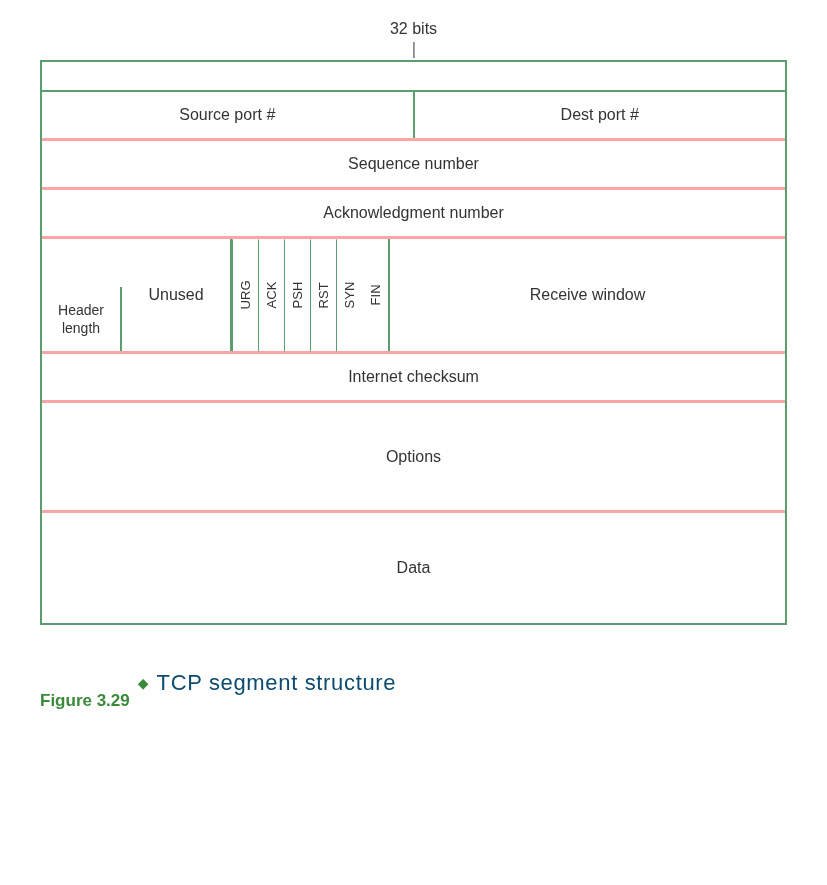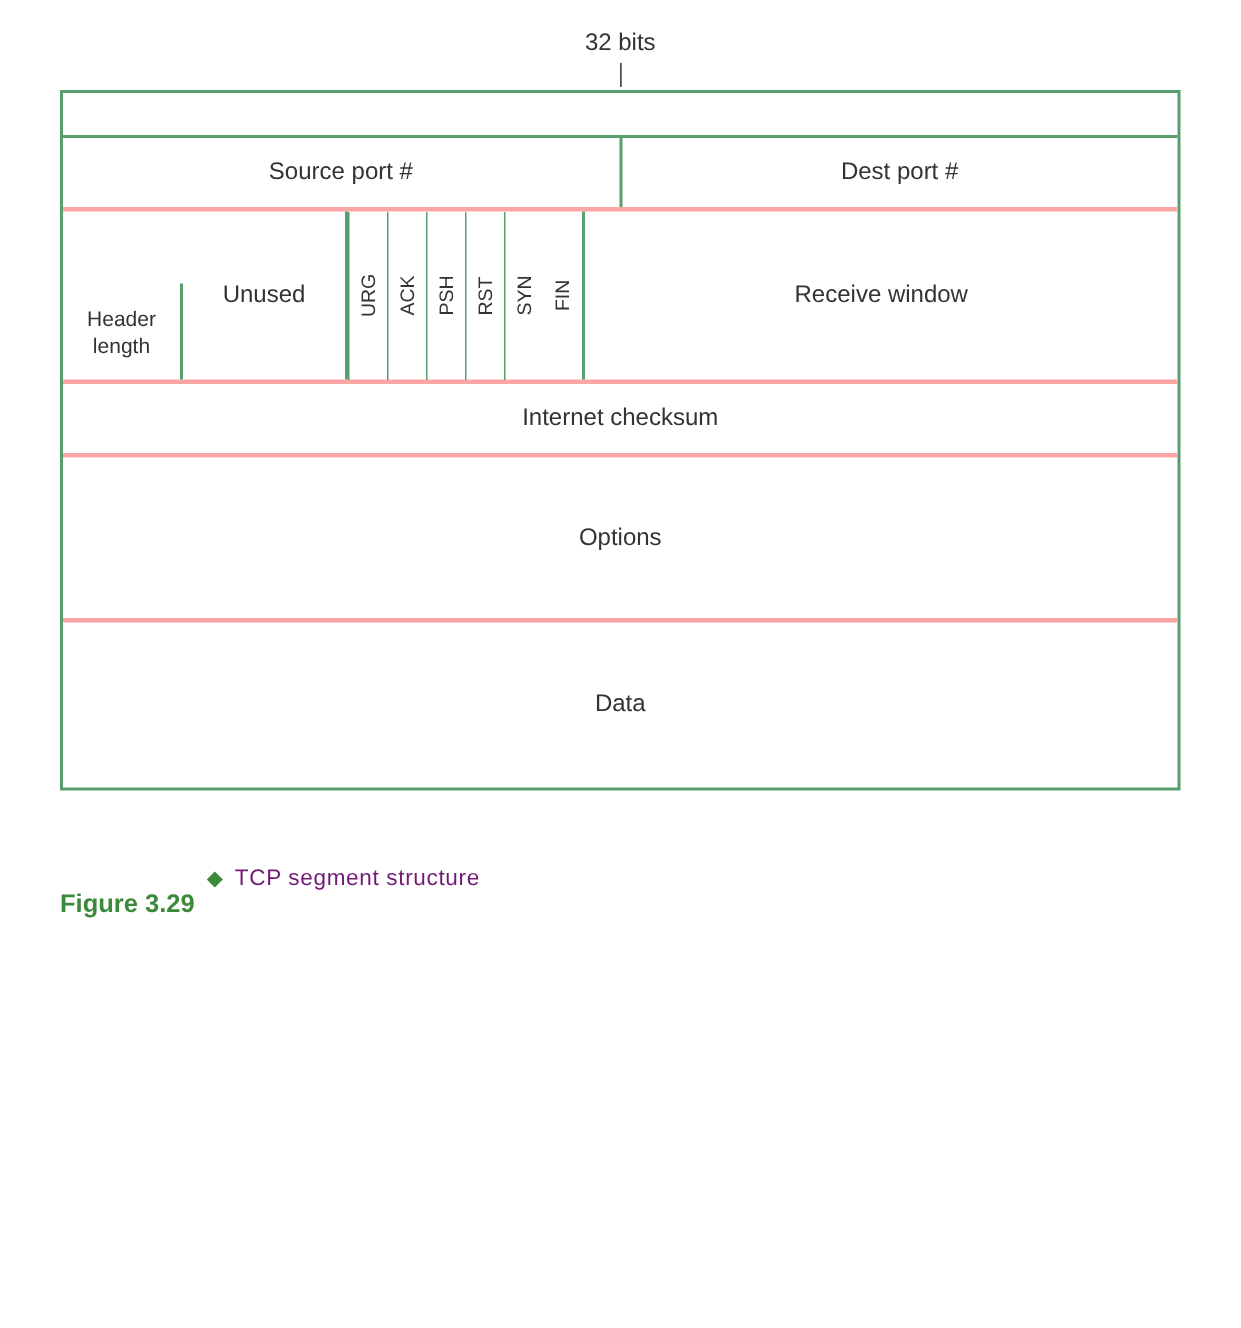--- a/index.html
+++ b/index.html
@@ -164,22 +164,22 @@
       font-size: 17px;
       margin-top: 36px;
     }
 
     .figure-diamond {
       color: #3a8a3a;
       font-size: 14px;
     }
 
     .figure-text {
-      font-size: 15px;
-      color: #701a75;
+      font-size: 22px;
+      color: #0c4a6e;
       letter-spacing: 0.03em;
     }
   </style>
 </head>
 <body>
 
 <div class="header-spacer">
   <div class="bits-label-wrapper">
     <span class="bits-label">32 bits</span>
     <div class="tick-line"></div>
@@ -190,21 +190,27 @@
 
   <div class="row row-top">
     <div class="cell cell-full"></div>
   </div>
 
   <div class="row">
     <div class="cell cell-half">Source port #</div>
     <div class="cell cell-half">Dest port #</div>
   </div>
 
-
+  <div class="row">
+    <div class="cell cell-full">Sequence number</div>
+  </div>
+
+  <div class="row">
+    <div class="cell cell-full">Acknowledgment number</div>
+  </div>
 
   <div class="row" style="align-items:stretch;">
     <div class="cell cell-header-length" style="white-space:pre-line; font-size:14px;">Header
 length</div>
     <div class="cell cell-unused">Unused</div>
     <div class="flags-container">
       <div class="flag-cell">URG</div>
       <div class="flag-cell">ACK</div>
       <div class="flag-cell">PSH</div>
       <div class="flag-cell">RST</div>

